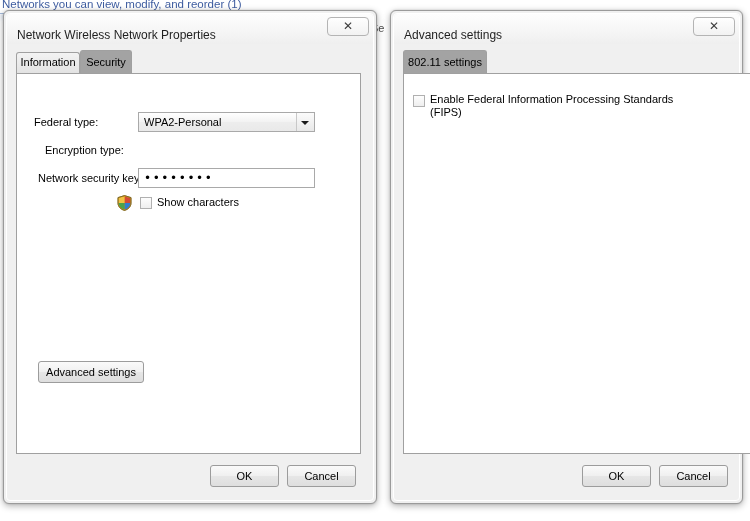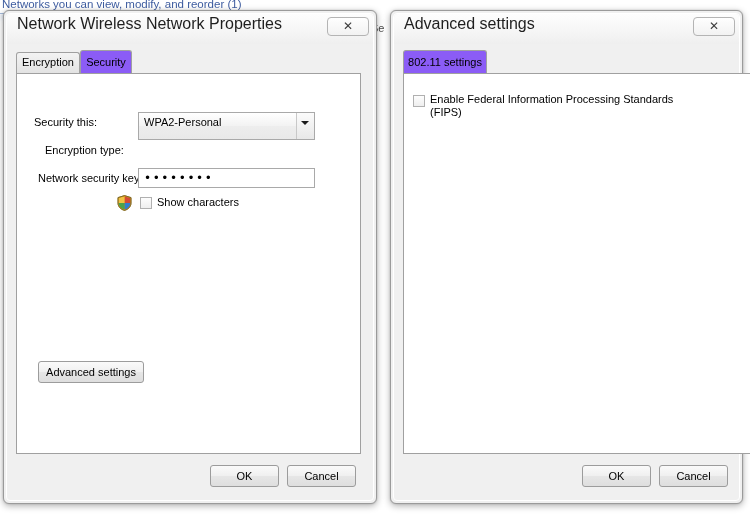--- a/index.html
+++ b/index.html
@@ -78,22 +78,22 @@
     position: absolute;
     left: 0; right: 0; top: 0;
     height: 30px;
     background: linear-gradient(180deg, #fdfdfd 0%, #f6f6f6 55%, #efefef 100%);
     border-top-left-radius: 4px;
     border-top-right-radius: 4px;
   }
   .title-text {
     position: absolute;
     left: 10px;
-    top: 1px;
-    font-size: 16px;
+    top: 14px;
+    font-size: 12px;
     color: #1f1f1f;
     white-space: nowrap;
   }
   .close-btn {
     position: absolute;
     top: 3px;
     right: 4px;
     width: 42px;
     height: 19px;
     border: 1px solid #b4b4b4;
@@ -130,21 +130,21 @@
     font-size: 11px;
     line-height: 19px;
     text-align: center;
     color: #000;
     cursor: pointer;
   }
   .tab.inactive {
     background: linear-gradient(180deg, #f3f3f3, #e3e3e3);
   }
   .tab.active {
-    background: #8b5cf6;
+    background: #a3a3a3;
     z-index: 3;
     height: 23px;
     top: -2px;
     line-height: 23px;
   }
   .tabpanel {
     position: absolute;
     background: #ffffff;
     border: 1px solid #a0a0a0;
     box-sizing: border-box;
@@ -152,21 +152,21 @@
 
   
   .field-label {
     position: absolute;
     font-size: 11px;
     color: #000;
     white-space: nowrap;
   }
   .combo {
     position: absolute;
-    height: 28px;
+    height: 20px;
     box-sizing: border-box;
     border: 1px solid #a9a9a9;
     background: linear-gradient(180deg, #ffffff 0%, #f3f3f3 48%, #ededed 52%, #e9e9e9 100%);
     cursor: pointer;
   }
   .combo-text {
     position: absolute;
     left: 5px;
     top: 3px;
     font-size: 11px;
@@ -272,30 +272,30 @@
 
     <div class="titlebar">
       <div class="title-text">Network Wireless Network Properties</div>
       <div class="close-btn">
         <div class="close-glyph">✕</div>
       </div>
     </div>
 
     <div class="tabstrip" style="left:9px; top:38px; width:345px;">
       <div class="tab inactive" style="left:0px; width:64px;">
-        <span>Encryption</span>
+        <span>Information</span>
       </div>
       <div class="tab active" style="left:64px; width:52px;">
         <span>Security</span>
       </div>
     </div>
 
     <div class="tabpanel" style="left:9px; top:59px; width:345px; height:381px;">
 
-      <div class="field-label" style="left:17px; top:42px;">Security this:</div>
+      <div class="field-label" style="left:17px; top:42px;">Federal type:</div>
       <div class="combo" style="left:121px; top:38px; width:177px;">
         <div class="combo-text">WPA2-Personal</div>
         <div class="combo-btn">
           <div class="combo-arrow"></div>
         </div>
       </div>
 
       <div class="field-label" style="left:17px; top:70px;padding-left:11px;">Encryption type:</div>
 
       <div class="field-label" style="left:21px; top:98px;">Network security key</div>

